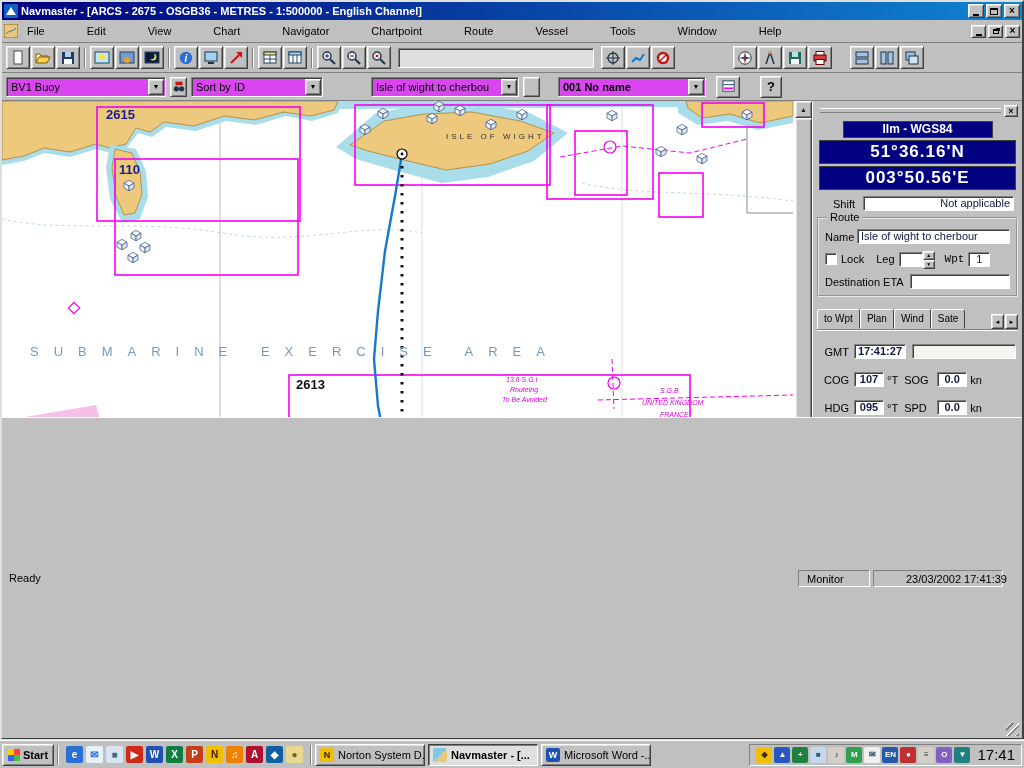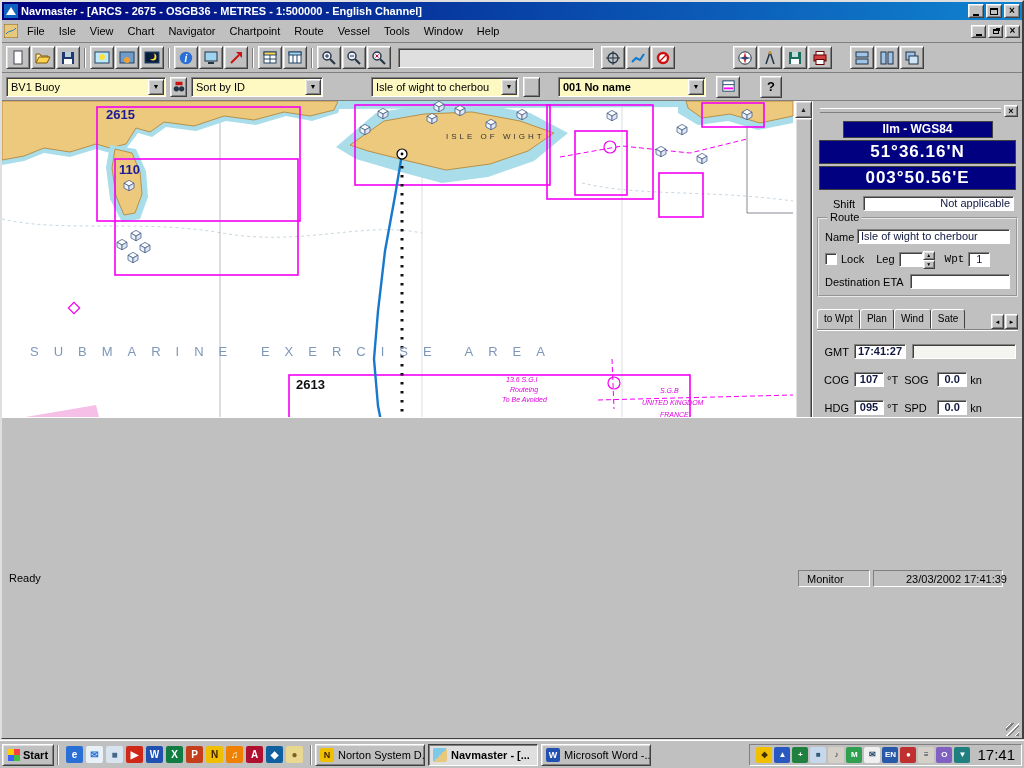--- a/index.html
+++ b/index.html
@@ -24,34 +24,34 @@
   .cap-btns { display:flex; gap:2px; }
   .cap { width:16px; height:14px; display:flex; align-items:center; justify-content:center;
          font-size:10px; line-height:10px; font-weight:bold; color:#000; padding:0; cursor:default; }
   .glyph-min { display:block; width:6px; height:2px; background:#000; margin-top:7px; }
   .glyph-max { display:block; width:8px; height:7px; border:1px solid #000; border-top:2px solid #000; }
   .glyph-restore { display:block; width:6px; height:5px; border:1px solid #000; border-top:2px solid #000; box-shadow:2px -2px 0 -1px #000; }
 
   .menubar { height:23px; flex:0 0 23px; display:flex; align-items:center; padding:0 2px;
              border-bottom:1px solid #808080; box-shadow:0 1px 0 #ffffff; }
   .child-icon { width:14px; height:14px; display:inline-flex; margin-right:2px; }
-  #menu-items { display:flex; flex:1; }
+  #menu-items { display:flex; flex:1;gap:28px; }
   .menu-item { padding:3px 7px; font-size:11px; }
   .mdi-btns { display:flex; gap:2px; }
   .mdi-btns .cap { width:15px; height:13px; }
 
   .toolbar { display:flex; align-items:center; padding:2px 4px; gap:1px;
              border-bottom:1px solid #808080; box-shadow:0 1px 0 #ffffff; background:#c0c0c0; }
   .tb1 { height:30px; flex:0 0 30px; }
   .tb2 { height:28px; flex:0 0 28px; gap:4px; }
   .tbtn { width:24px; height:23px; display:flex; align-items:center; justify-content:center; padding:0; }
   .tsep { width:2px; height:20px; margin:0 3px; border-left:1px solid #808080; border-right:1px solid #fff; display:inline-block; }
   .tb-readout { width:196px; height:20px; margin:0 6px; background:#dfdfdf; }
 
-  .combo { height:20px; display:flex; align-items:center; background:#fef9c3;
+  .combo { height:20px; display:flex; align-items:center; background:#d946ef;
            border:1px solid; border-color:#808080 #ffffff #ffffff #808080; box-shadow:inset 1px 1px 0 #404040;
            padding-left:4px; font-size:11px; }
   .combo-text { flex:1; white-space:nowrap; overflow:hidden; }
   .combo-arrow { width:16px; height:16px; margin:1px; display:flex; align-items:center; justify-content:center; font-size:7px; flex:0 0 16px; }
   .c-chartpoint { width:160px; } .c-sort { width:132px; margin-right:44px;justify-content:flex-end; }
   .c-route { width:148px; } .c-wpt { width:148px; margin-left:14px; font-weight:bold; }
   .sqbtn { width:17px; height:20px; display:flex; align-items:center; justify-content:center; padding:0; }
   .helpbtn { width:22px; height:22px; font-weight:bold; font-size:13px; margin-left:16px; }
 
   
@@ -175,21 +175,21 @@
 
   <div class="menubar">
     <span class="child-icon">
       <svg width="14" height="14">
           <rect width="14" height="14" fill="#e8c87c" stroke="#806020"></rect>
           <path d="M2,10 C5,6 9,8 12,4" stroke="#1878cc" fill="none"></path>
         </svg>
     </span>
     <span id="menu-items">
         <span class="menu-item">File</span>
-        <span class="menu-item">Isle</span>
+        <span class="menu-item">Edit</span>
         <span class="menu-item">View</span>
         <span class="menu-item">Chart</span>
         <span class="menu-item">Navigator</span>
         <span class="menu-item">Chartpoint</span>
         <span class="menu-item">Route</span>
         <span class="menu-item">Vessel</span>
         <span class="menu-item">Tools</span>
         <span class="menu-item">Window</span>
         <span class="menu-item">Help</span>
       </span>

